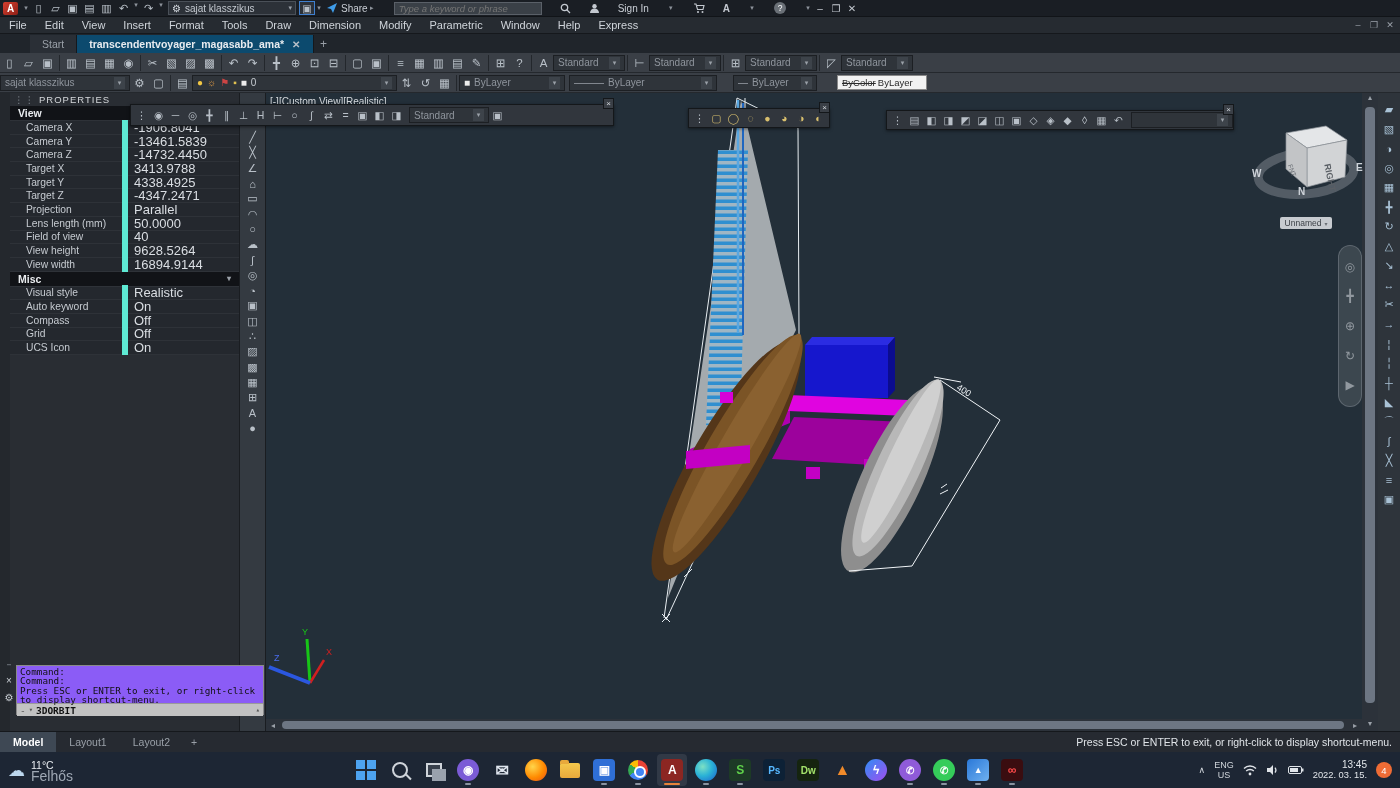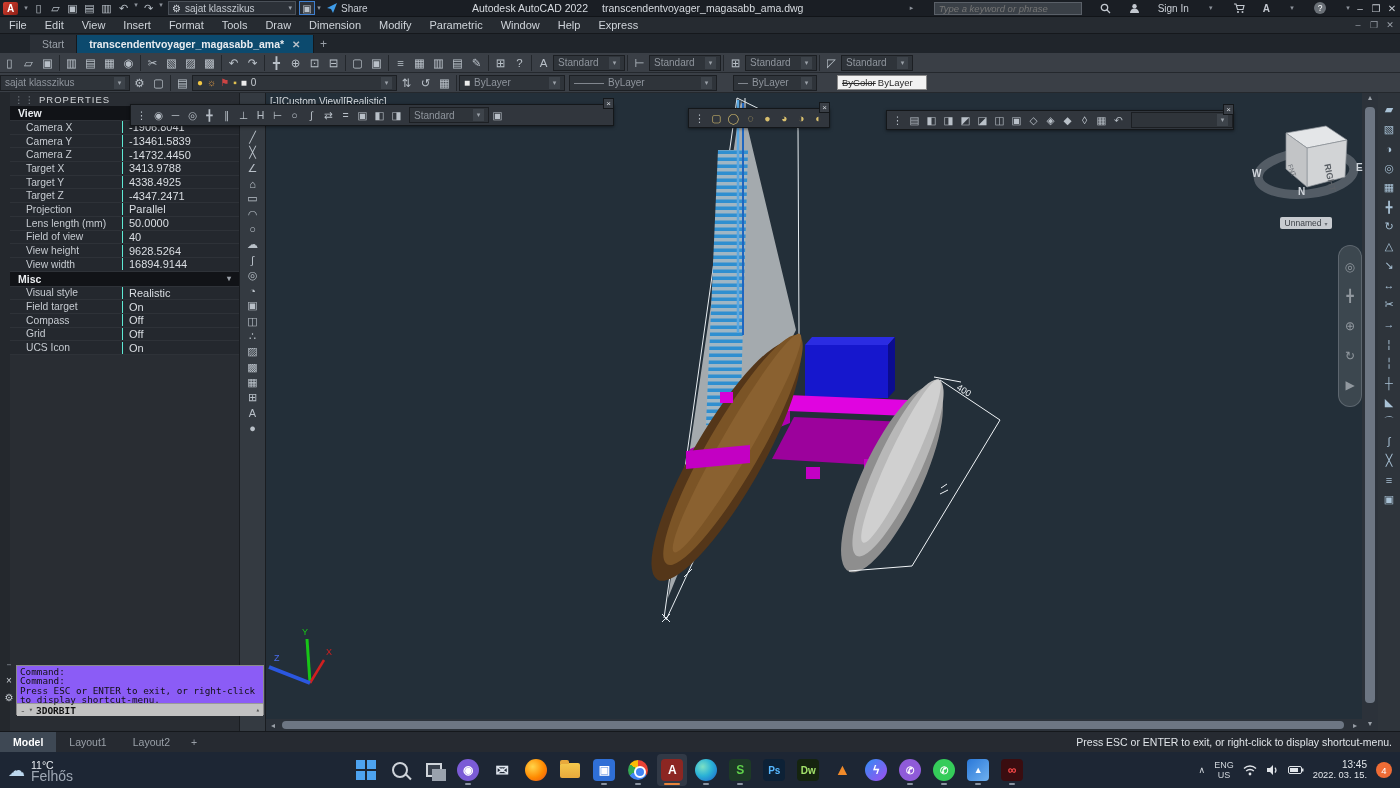--- a/index.html
+++ b/index.html
@@ -63,21 +63,21 @@
   #sel-row{display:flex;align-items:center;padding:2px 4px 3px 10px;gap:3px}
   .sel-dd{flex:none;width:172px;height:15px;background:#2c3138;border:1px solid #474d55;color:#c6cbd1;
           font-size:10.5px;display:flex;align-items:center;padding:0 4px}
   .sel-dd .arr{margin-left:auto;font-size:7px;color:#9aa0a8}
   .pal-ico{width:17px;height:15px;display:flex;align-items:center;justify-content:center;color:#8fd49a;font-size:10px}
   .psection{height:15px;background:#111317;color:#e9ecef;font-weight:bold;font-size:10.5px;
             display:flex;align-items:center;padding:0 8px;border-bottom:1px solid #2e3238;margin-left:10px}
   .psection .arr{margin-left:auto;font-size:8px;color:#9aa0a8}
   .prow{display:flex;align-items:center;height:13.7px;border-bottom:1px solid #2e3238;background:#24282e;margin-left:10px}
   .plabel{width:112px;padding-left:16px;color:#c6cbd1;font-size:10.3px;overflow:hidden;white-space:nowrap}
-  .pval{flex:1;color:#dadee3;font-size:11px;border-left:1px solid #5eead4;padding-left:6px;overflow:hidden;white-space:nowrap}
+  .pval{flex:1;color:#dadee3;font-size:13px;border-left:6px solid #5eead4;padding-left:6px;overflow:hidden;white-space:nowrap}
   #pal-grip{position:absolute;left:0;top:0;width:10px;height:638px;background:#24282d}
   
   #drawstrip{left:240px;top:0;width:26px;height:638px;background:#343a41;border-right:1px solid #1a1d21;
              display:flex;flex-direction:column;align-items:center;padding-top:37px}
   #drawstrip .tbi{height:15.3px;width:22px;font-size:11px}
   #rightstrip{left:1378px;top:0;width:22px;height:638px;background:#2e343b;display:flex;flex-direction:column;
               align-items:center;padding-top:7px}
   #rightstrip .tbi{height:19.5px;width:20px;color:#a9c2d6;font-size:11px}
   
   #viewport{left:266px;top:0;width:1096px;height:626px;background:#232f39;overflow:hidden}
@@ -181,24 +181,20 @@
       <span class="gear">⚙</span>
       <span>sajat klasszikus</span>
       <span class="arr">▾</span>
     </span>
     <span class="blue-box">▣</span>
     <span class="mini-arrow">▾</span>
     <svg width="12" height="12" viewBox="0 0 12 12" style="margin:0 3px">
       <polygon points="1,6 11,1 7,11 5,7" fill="#3f9ce8"></polygon>
     </svg>
     <span style="font-size:10px">Share</span>
-    <span id="title-center">
-      <span>Autodesk AutoCAD 2022</span>
-      <span>transcendentvoyager_magasabb_ama.dwg</span>
-    </span>
     <span class="search-wrap">
       <span class="mini-arrow">▸</span>
       <input class="search-input" placeholder="Type a keyword or phrase" style="">
       <svg width="11" height="11" viewBox="0 0 11 11">
         <circle cx="4.5" cy="4.5" r="3.2" fill="none" stroke="#c3c8cf" stroke-width="1.3"></circle>
         <line x1="7" y1="7" x2="10" y2="10" stroke="#c3c8cf" stroke-width="1.3"></line>
       </svg>
       <svg width="11" height="11" viewBox="0 0 11 11">
         <circle cx="5.5" cy="3.2" r="2.2" fill="#c3c8cf"></circle>
           <path d="M1 10 a4.5 4.5 0 0 1 9 0 z" fill="#c3c8cf"></path>
@@ -421,21 +417,21 @@
           </div>
           <div class="psection">
             <span>Misc</span>
             <span class="arr">▾</span>
           </div>
           <div class="prow">
             <span class="plabel">Visual style</span>
             <span class="pval">Realistic</span>
           </div>
           <div class="prow">
-            <span class="plabel">Field target</span>
+            <span class="plabel">Auto keyword</span>
             <span class="pval">On</span>
           </div>
           <div class="prow">
             <span class="plabel">Compass</span>
             <span class="pval">Off</span>
           </div>
           <div class="prow">
             <span class="plabel">Grid</span>
             <span class="pval">Off</span>
           </div>

